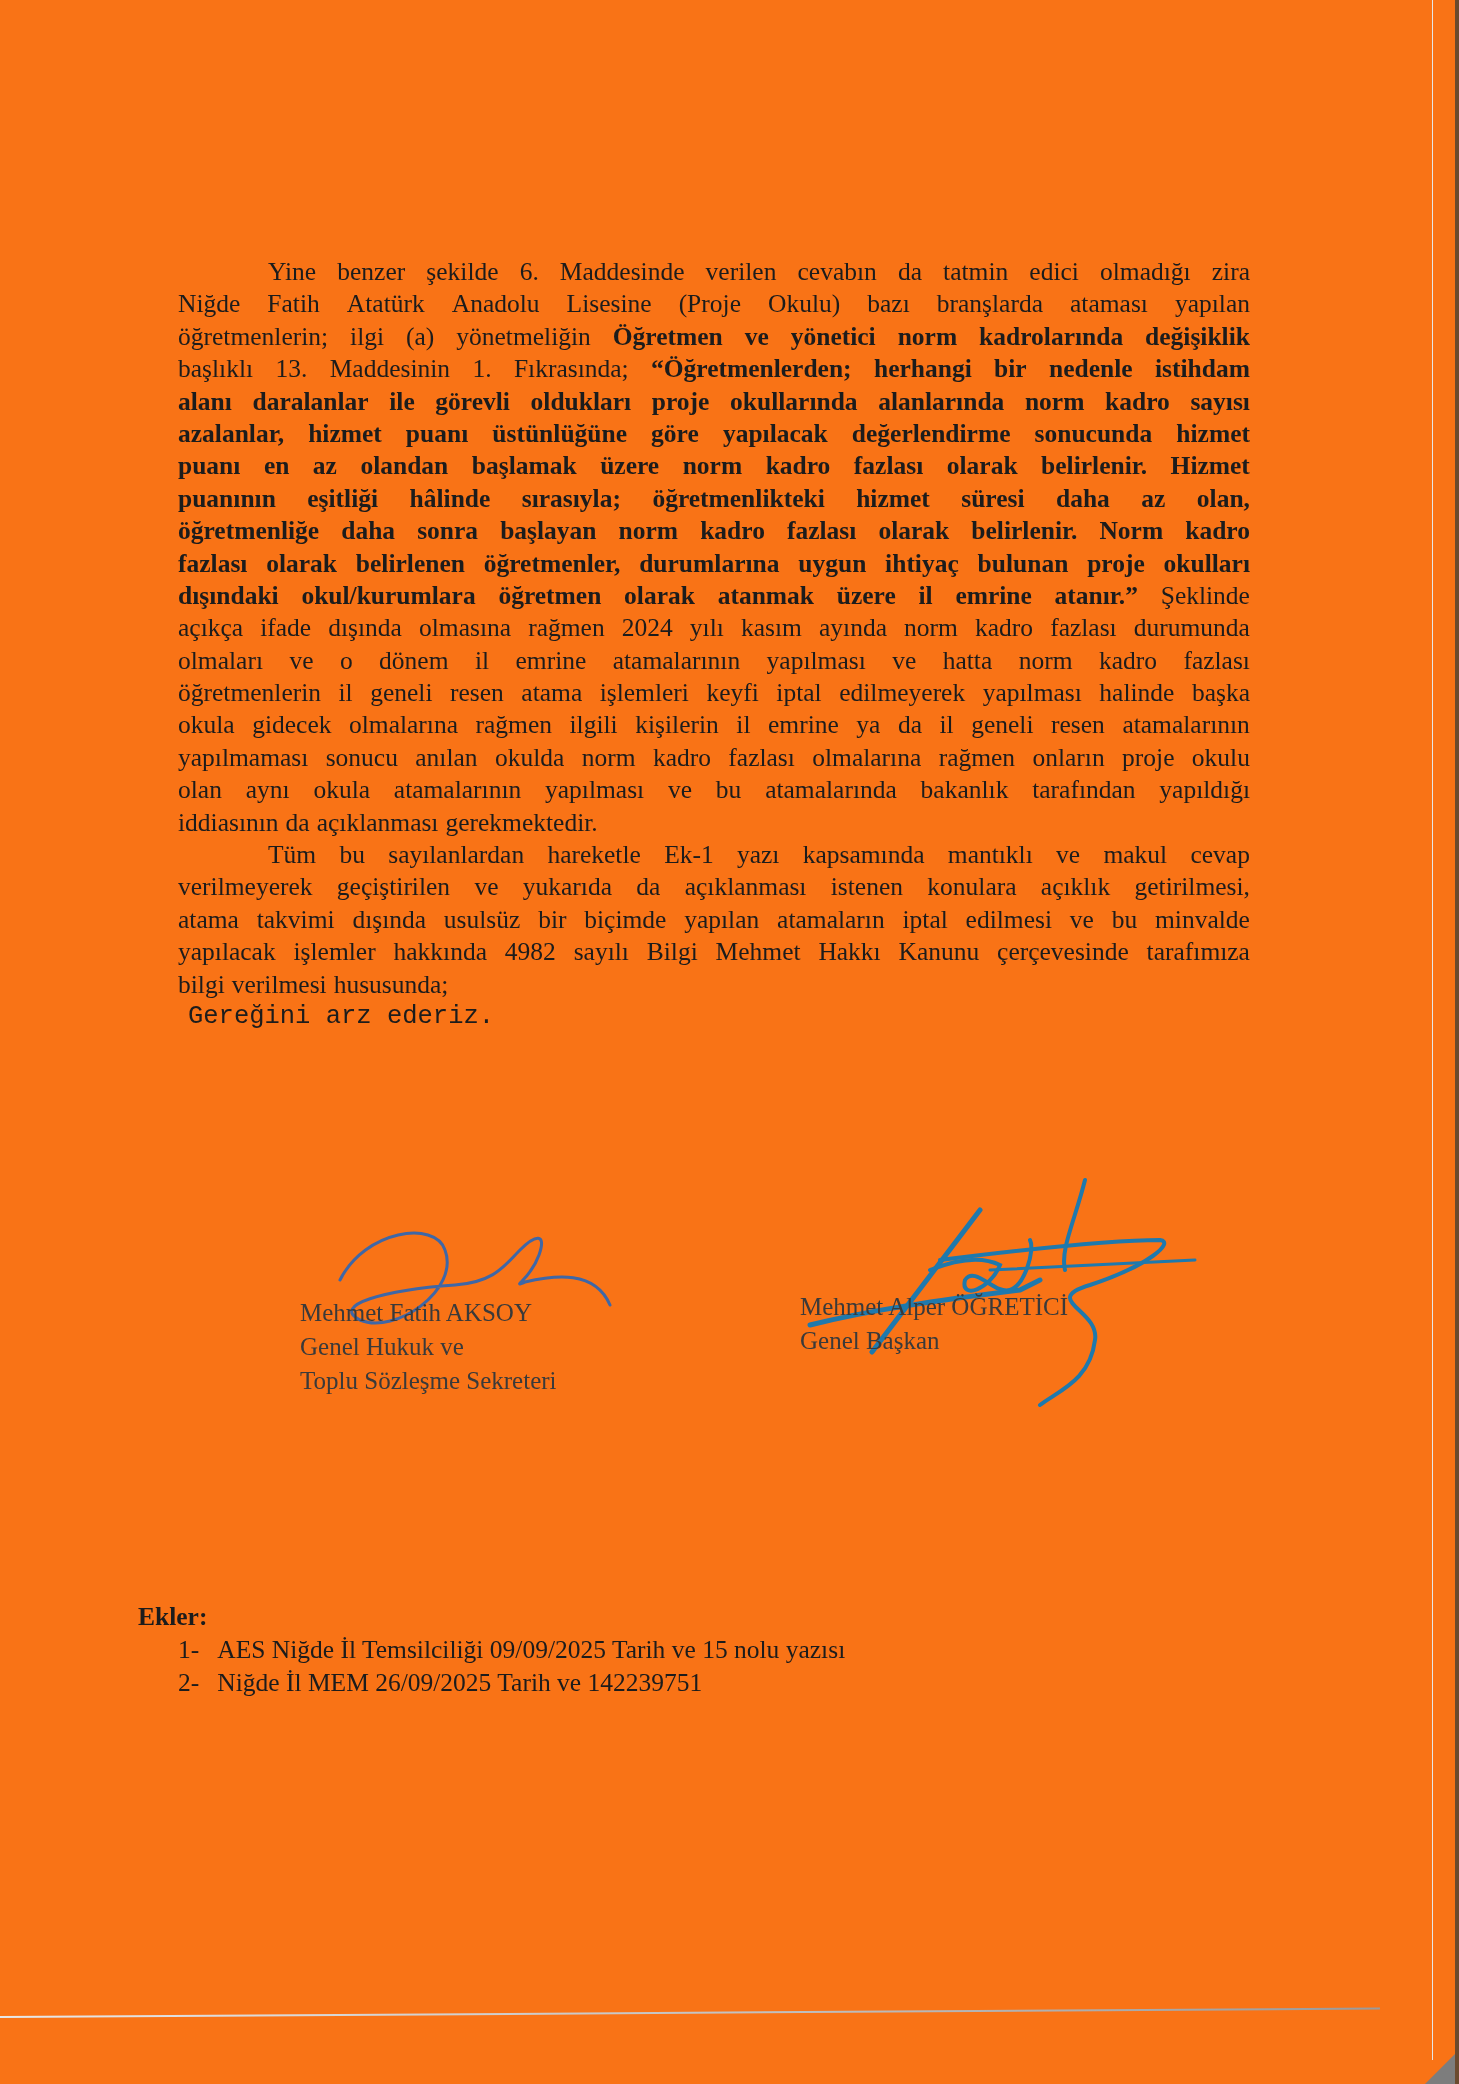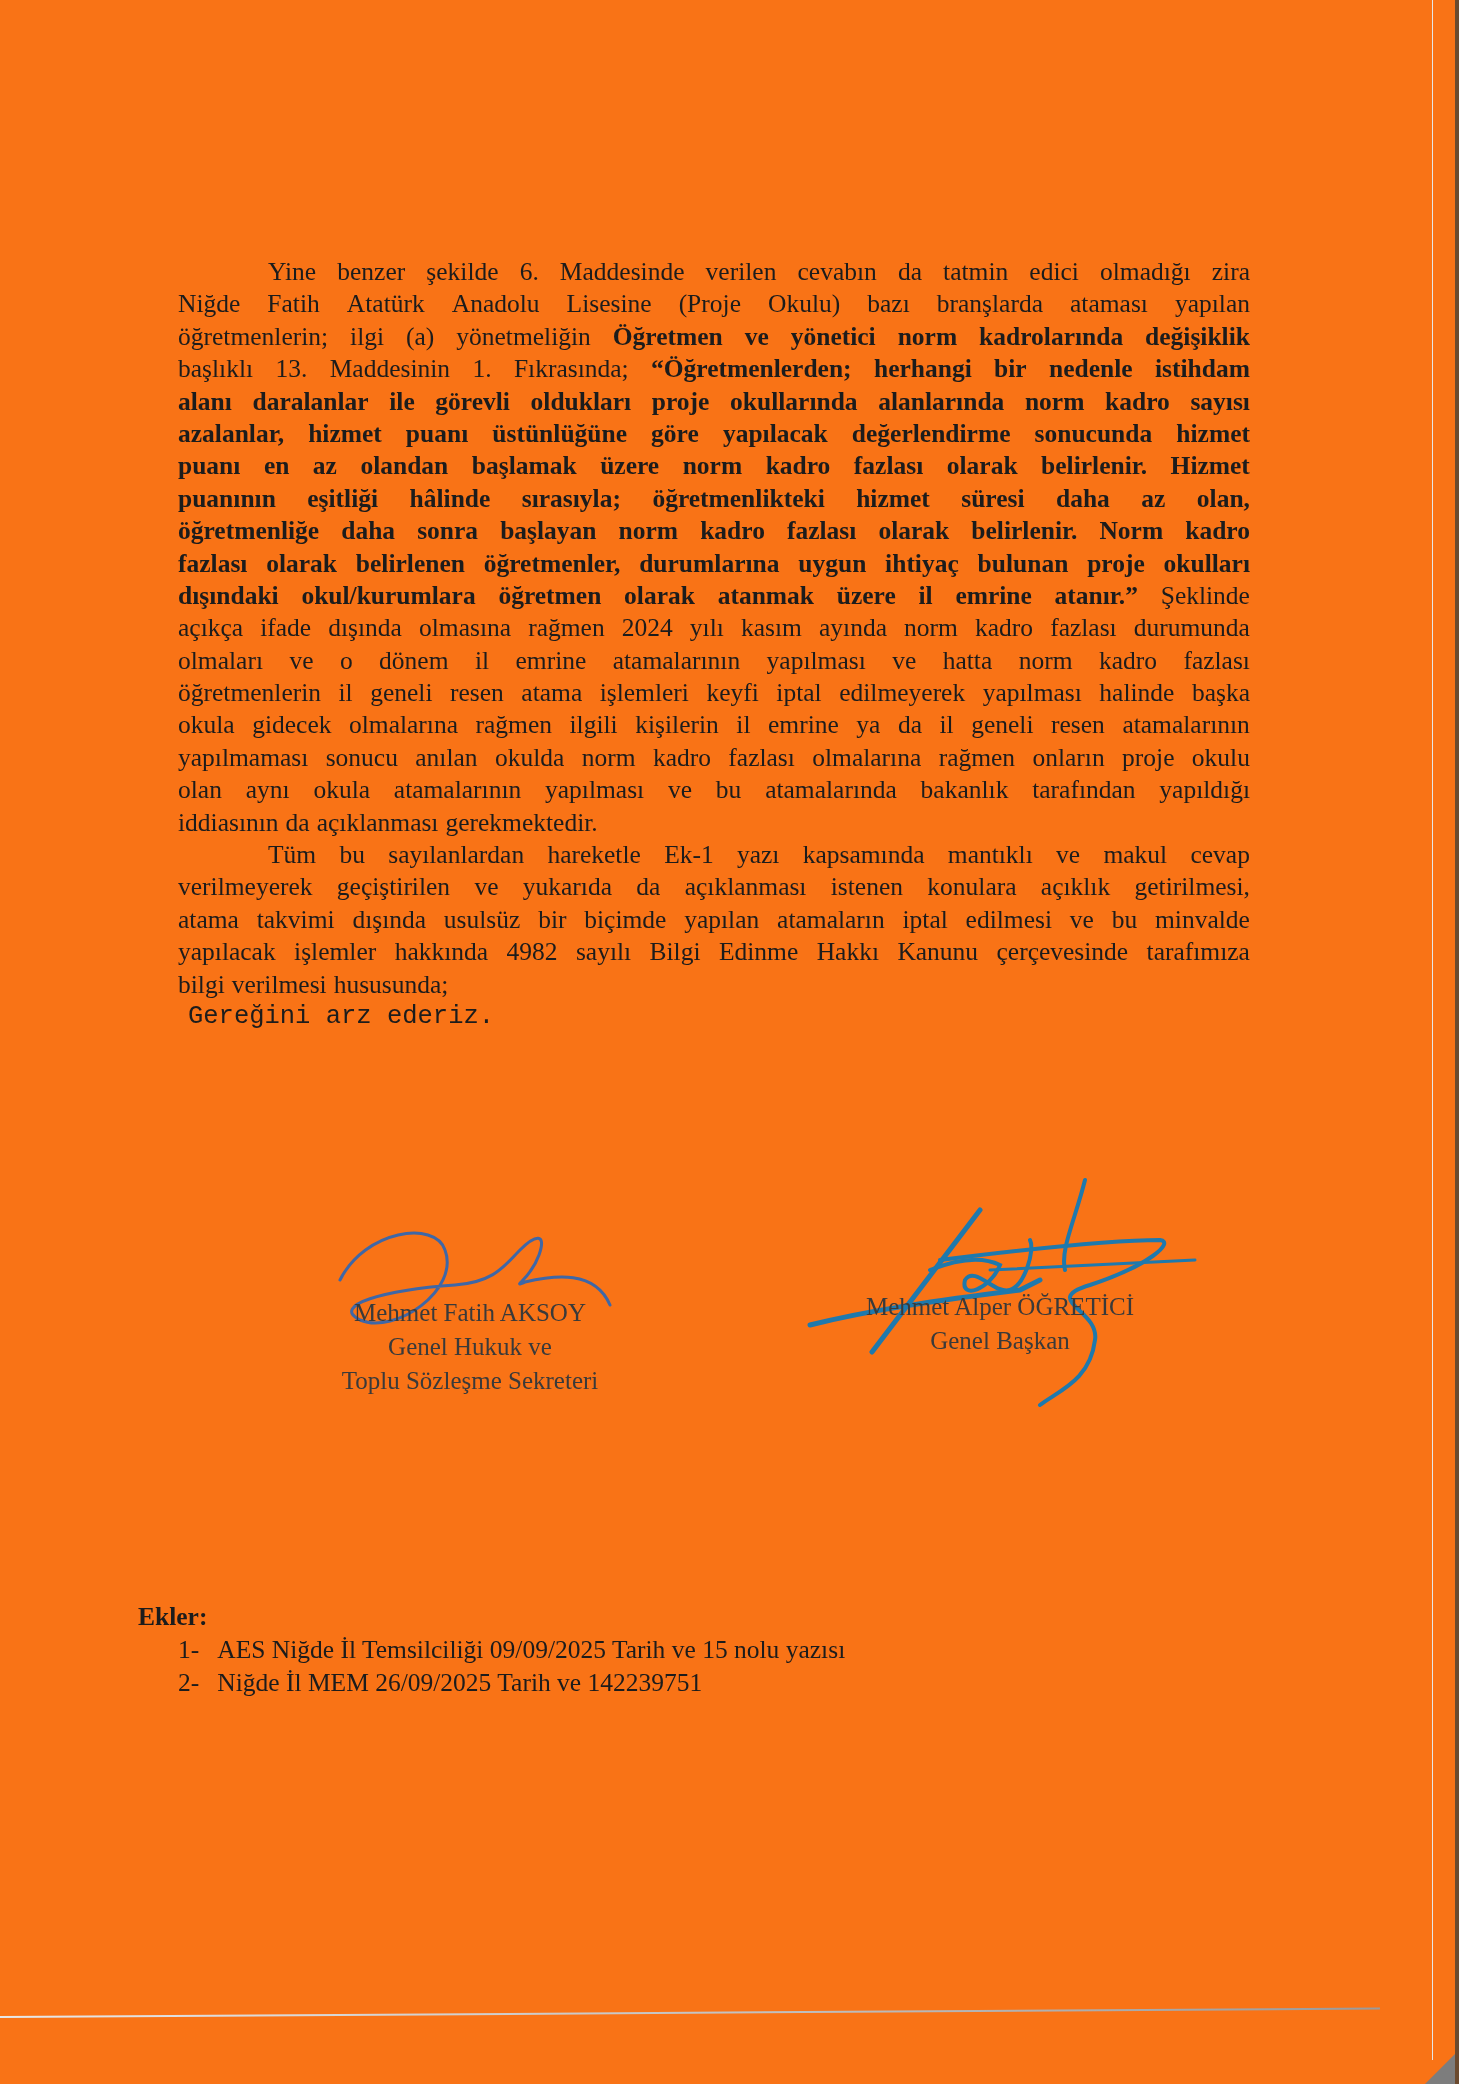--- a/index.html
+++ b/index.html
@@ -6,21 +6,21 @@
   body { width: 1459px; height: 2084px; position: relative; overflow: hidden;
          font-family: "Liberation Serif", "DejaVu Serif", serif; color: #1c1c1c; }
   .page { position: absolute; left: 0; top: 0; width: 1459px; height: 2084px; background: #f97316; }
   .body-text { position: absolute; left: 178px; top: 256px; width: 1072px; font-size: 25.5px; line-height: 32.4px; }
   .line { display: block; text-align: justify; text-align-last: justify; white-space: nowrap; height: 32.4px; }
   .line.last { text-align-last: left; }
   .bold { font-weight: bold; }
   .line span { white-space: normal; }
   .jline { display: flex; justify-content: space-between; }
   .jline.left { justify-content: flex-start; gap: 7px; }
-  .sig-block { position: absolute; text-align: center; color: #3a3a3a; font-size: 25px; line-height: 34px; }
+  .sig-block { position: absolute; color: #3a3a3a; font-size: 25px; line-height: 34px; }
   .sig-left { left: 300px; top: 1296px; width: 340px; }
   .sig-right { left: 800px; top: 1290px; width: 400px; }
   .sig-svg { position: absolute; pointer-events: none; }
   .ekler { position: absolute; left: 138px; top: 1585px; font-size: 25.5px; line-height: 33px; }
   .ekler-title { font-weight: bold; margin-top: 15px; }
   .ekler ol { list-style: none; margin: 0; padding: 0 0 0 40px; }
   .ekler li { display: flex; gap: 18px; }
   .edge-right { position: absolute; right: 0; top: 0; width: 4px; height: 2084px; background: #6b4a2e; }
   .edge-corner { position: absolute; right: 4px; bottom: 0; width: 0; height: 0;
                  border-left: 30px solid transparent; border-bottom: 30px solid #7d7d7d; }
@@ -308,21 +308,21 @@
           <span>bu</span>
           <span>minvalde</span>
         </div>
         <div class="line jline">
           <span>yapılacak</span>
           <span>işlemler</span>
           <span>hakkında</span>
           <span>4982</span>
           <span>sayılı</span>
           <span>Bilgi</span>
-          <span>Edinme</span>
+          <span>Mehmet</span>
           <span>Hakkı</span>
           <span>Kanunu</span>
           <span>çerçevesinde</span>
           <span>tarafımıza</span>
         </div>
         <div class="line jline left">
           <span>bilgi</span>
           <span>verilmesi</span>
           <span>hususunda;</span>
         </div>

